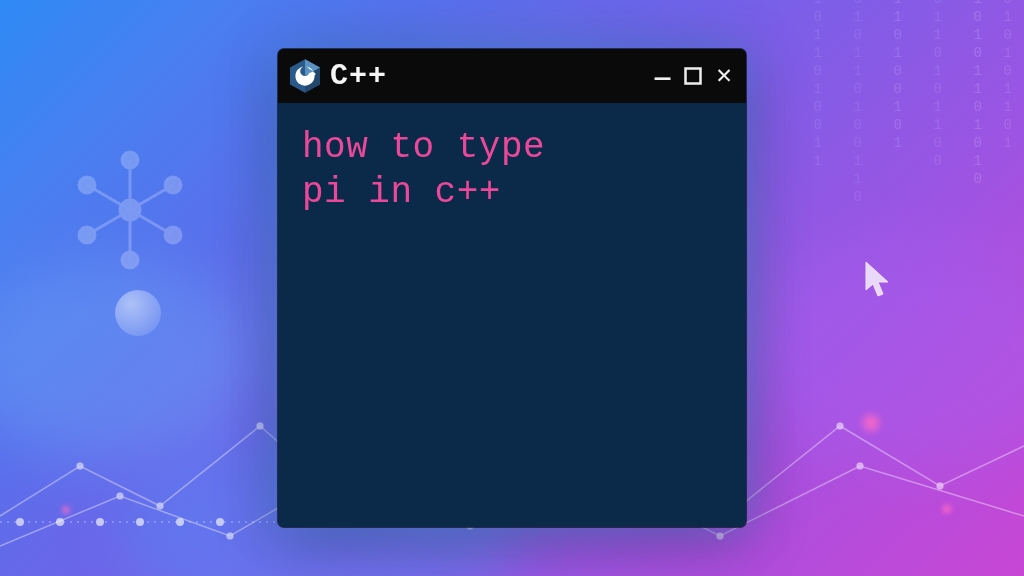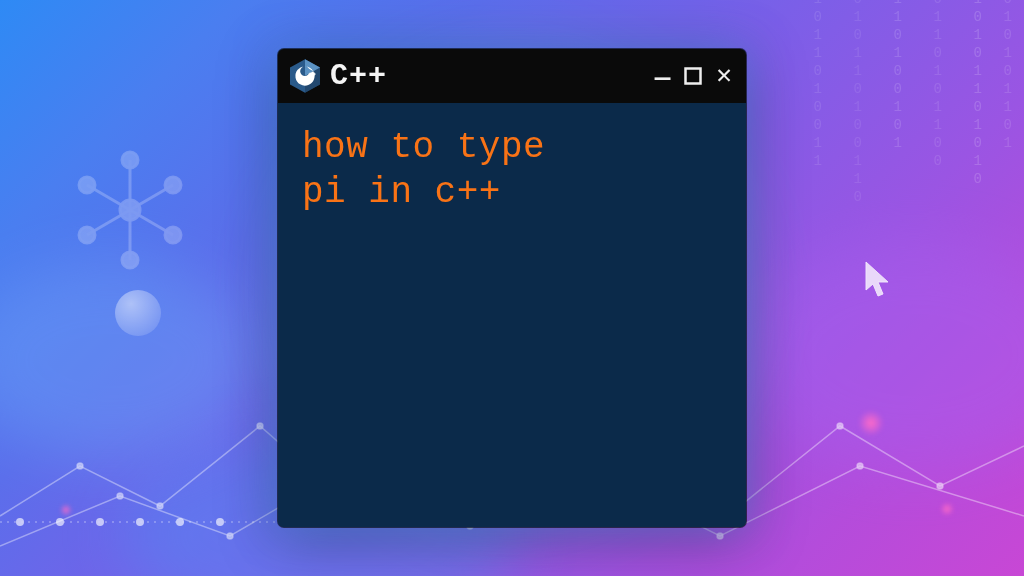--- a/index.html
+++ b/index.html
@@ -175,21 +175,21 @@
     .body-area {
       padding: 22px 24px;
       height: calc(100% - 54px);
       background: #0b2a4a;
     }
 
     .body-text {
       font-family: 'Courier New', monospace;
       font-size: 36px;
       line-height: 1.25;
-      color: #f97316;
+      color: #ec4899;
       letter-spacing: 0.5px;
       white-space: pre-wrap;
     }
 
     
     .sphere {
       position: absolute;
       left: 115px;
       top: 290px;
       width: 46px;

